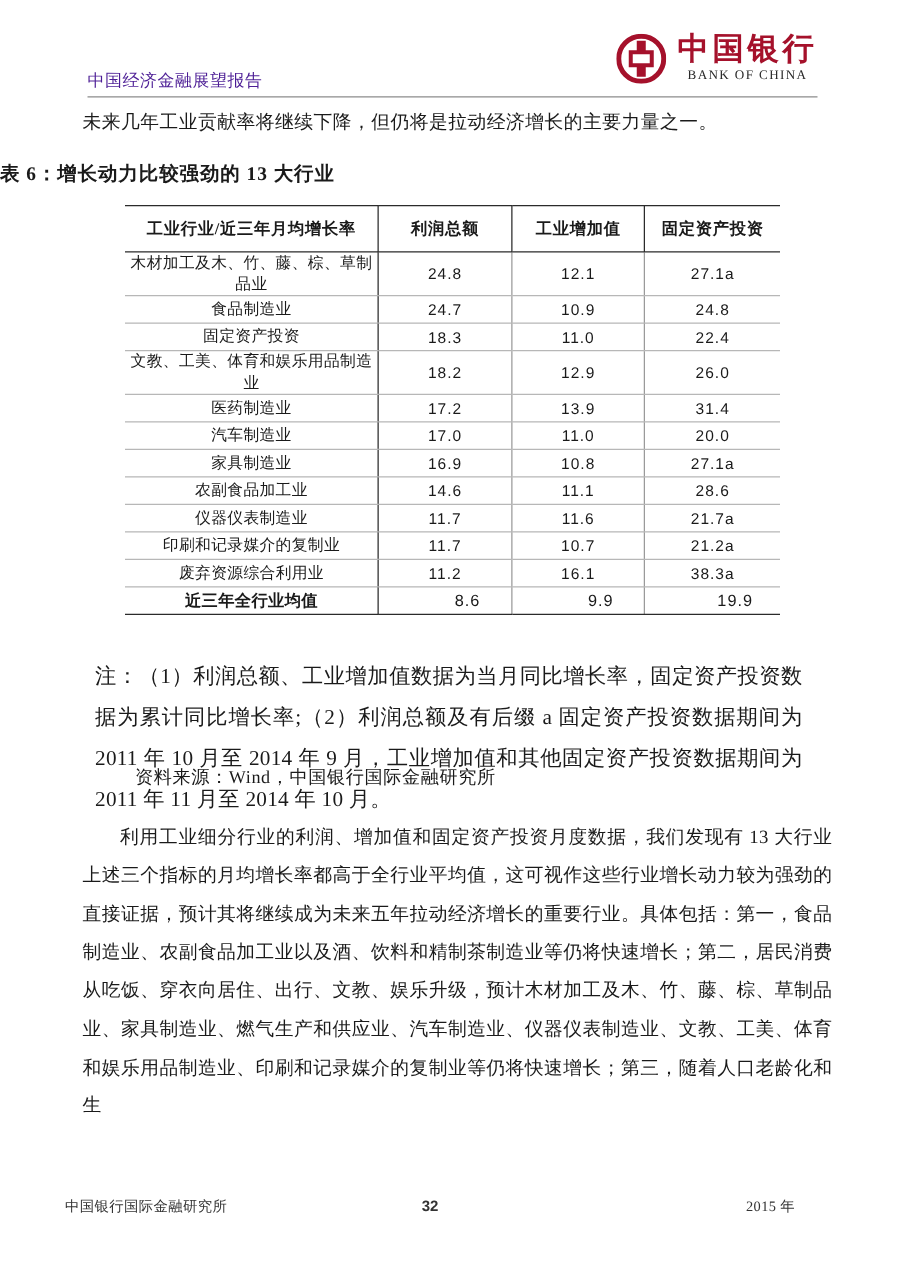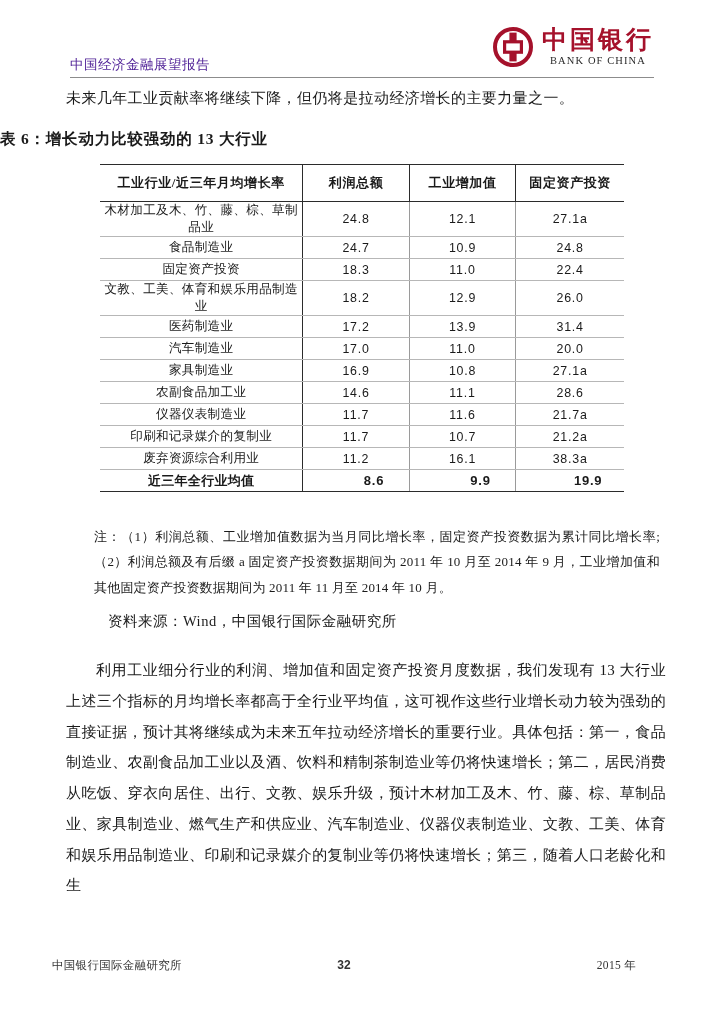--- a/index.html
+++ b/index.html
@@ -149,38 +149,38 @@
     width: 88px;
     font-family: "Liberation Sans", "DejaVu Sans", sans-serif;
     font-size: 12.4px;
     letter-spacing: 0.8px;
   }
   .col-num.div {
     border-right: 1px solid #9a9a9a !important;
   }
   .data-table tbody tr:last-child .col-num {
     font-family: "Liberation Sans", "DejaVu Sans", sans-serif;
-    font-weight: bold;
+    font-weight: normal;
     padding-left: 36px;
   }
   thead .col-num {
     font-family: "Liberation Serif", "DejaVu Serif", serif;
     font-size: 13px;
   }
   thead .col-num.div {
     border-right: 1px solid #2b2b2b !important;
   }
 
   
   .notes {
     position: absolute;
-    left: 94px;
+    left: 76px;
     top: 524px;
     width: 566px;
-    font-size: 13px;
+    font-size: 17px;
     line-height: 1.95;
     letter-spacing: 0.2px;
     text-align: justify;
   }
   .source {
     position: absolute;
     left: 108px;
     top: 612px;
     width: 560px;
     font-size: 14.5px;

